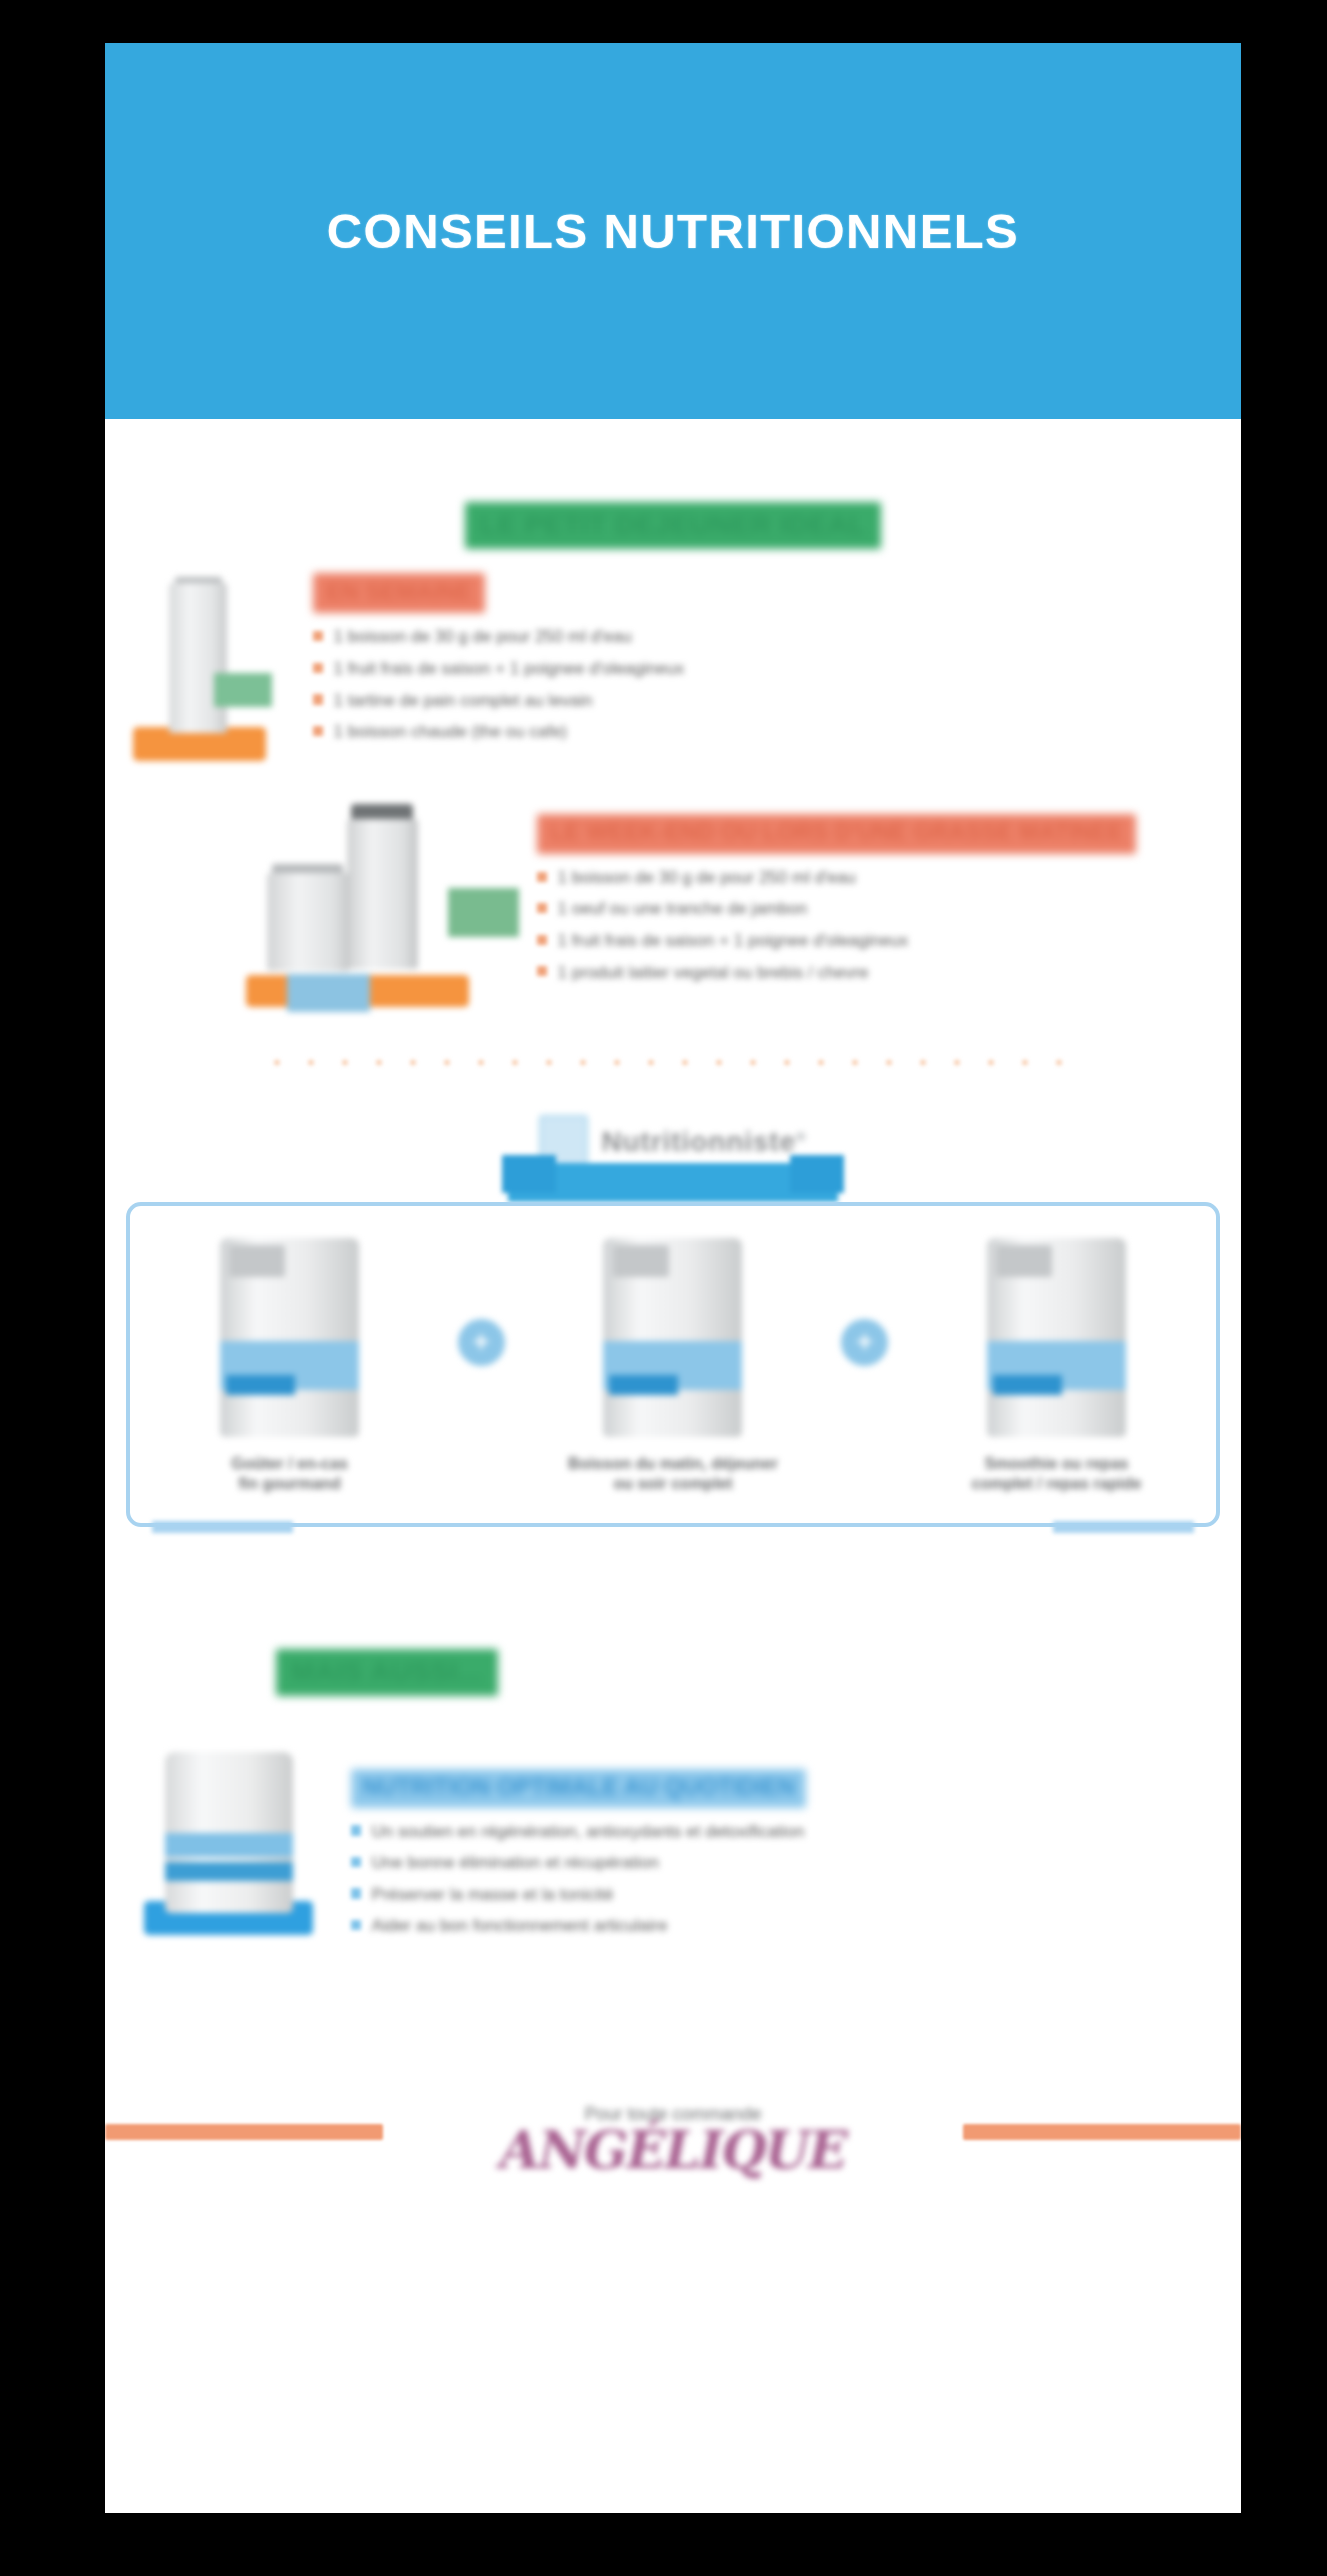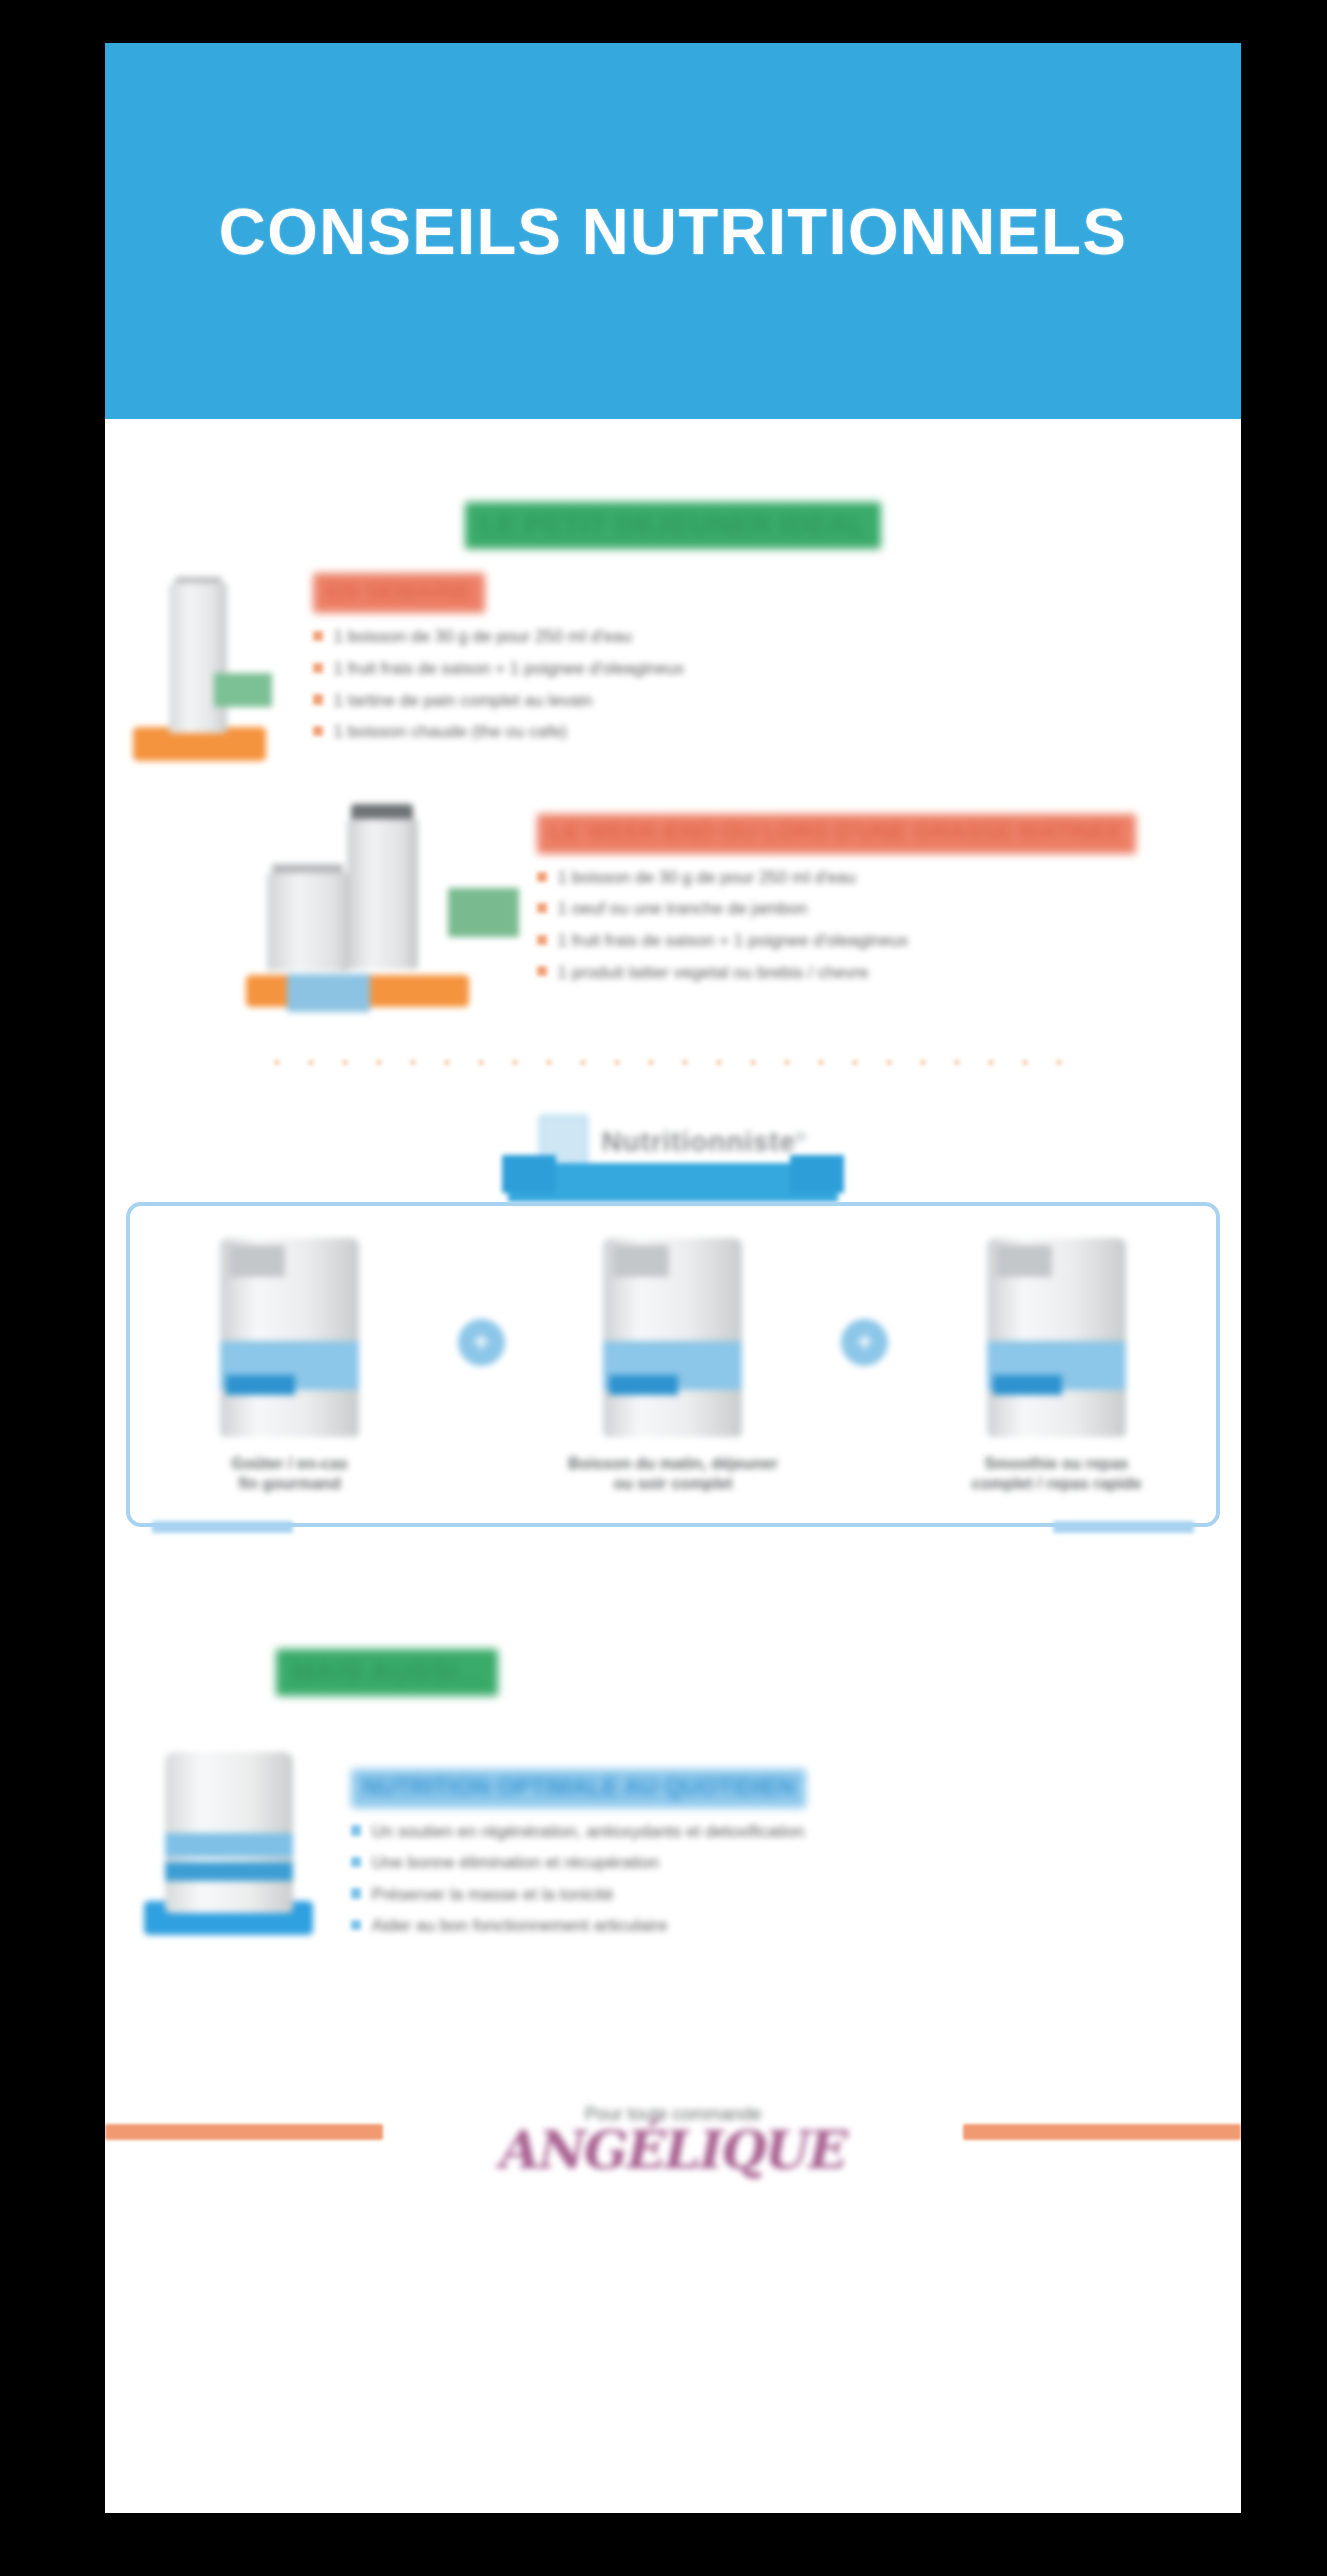--- a/index.html
+++ b/index.html
@@ -24,21 +24,21 @@
   .header {
     width: 100%;
     height: 376px;
     background: #35a8de;
     display: flex;
     align-items: center;
     justify-content: center;
   }
   .header-title {
     color: #ffffff;
-    font-size: 65px;
+    font-size: 49px;
     font-weight: bold;
     letter-spacing: 1.4px;
     text-align: right;
     text-shadow: 0 0 1.9px rgba(255,255,255,0.55);
     filter: blur(0.4px);
   }
 
   
   .banner-green {
     background: #3aab6a;

